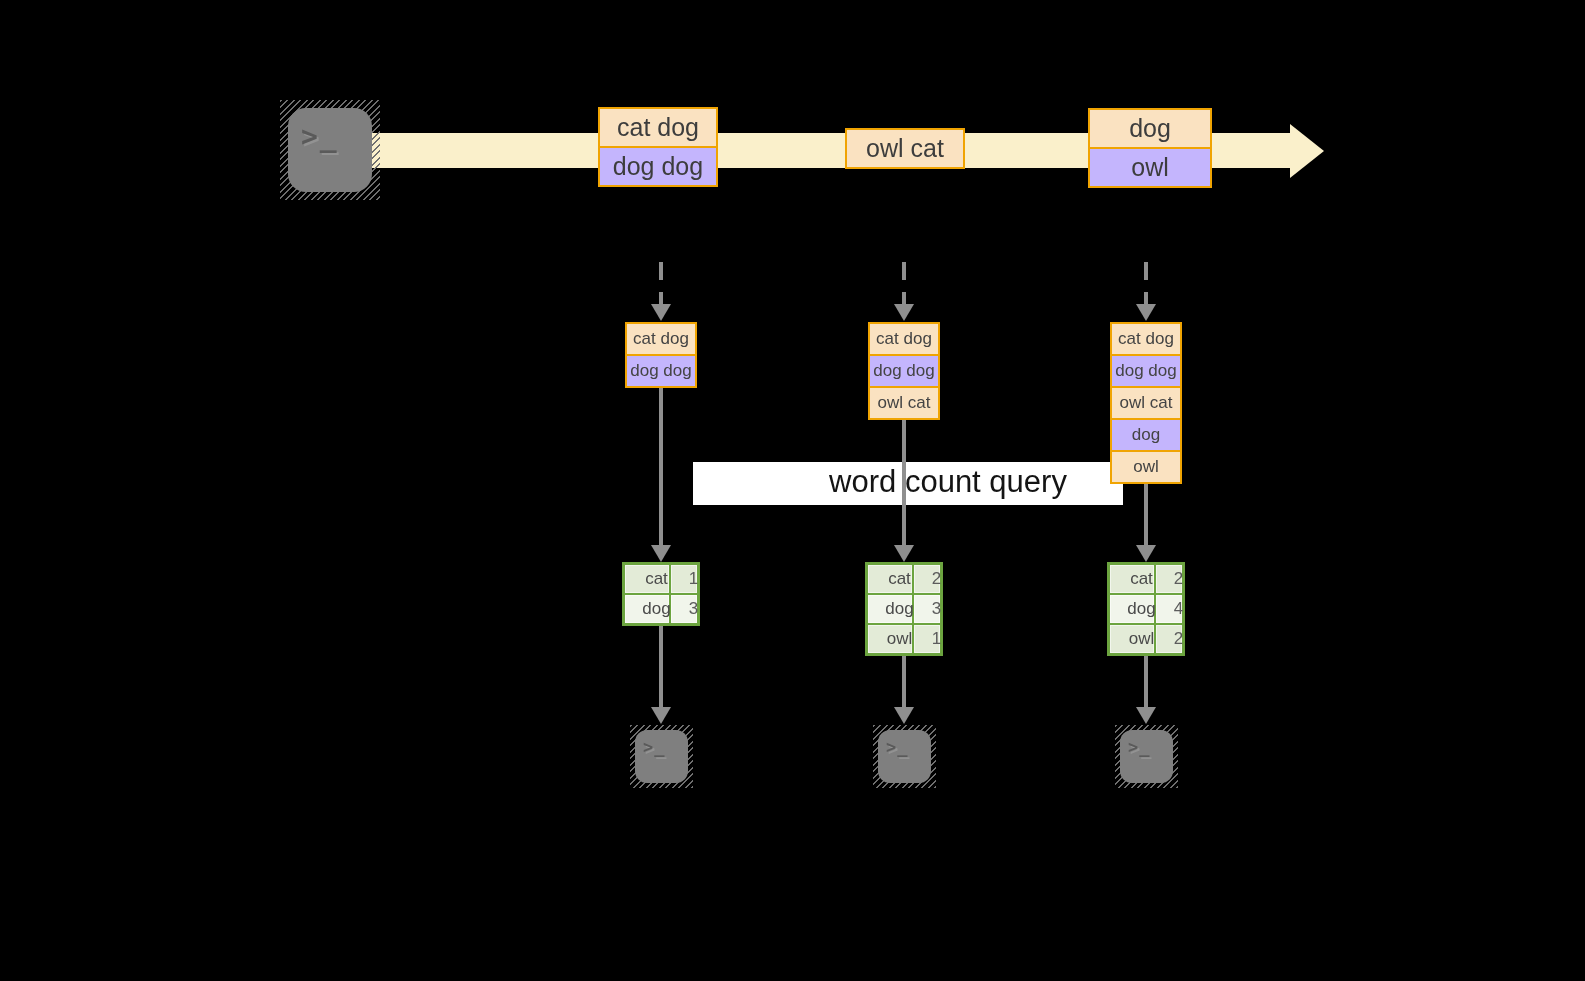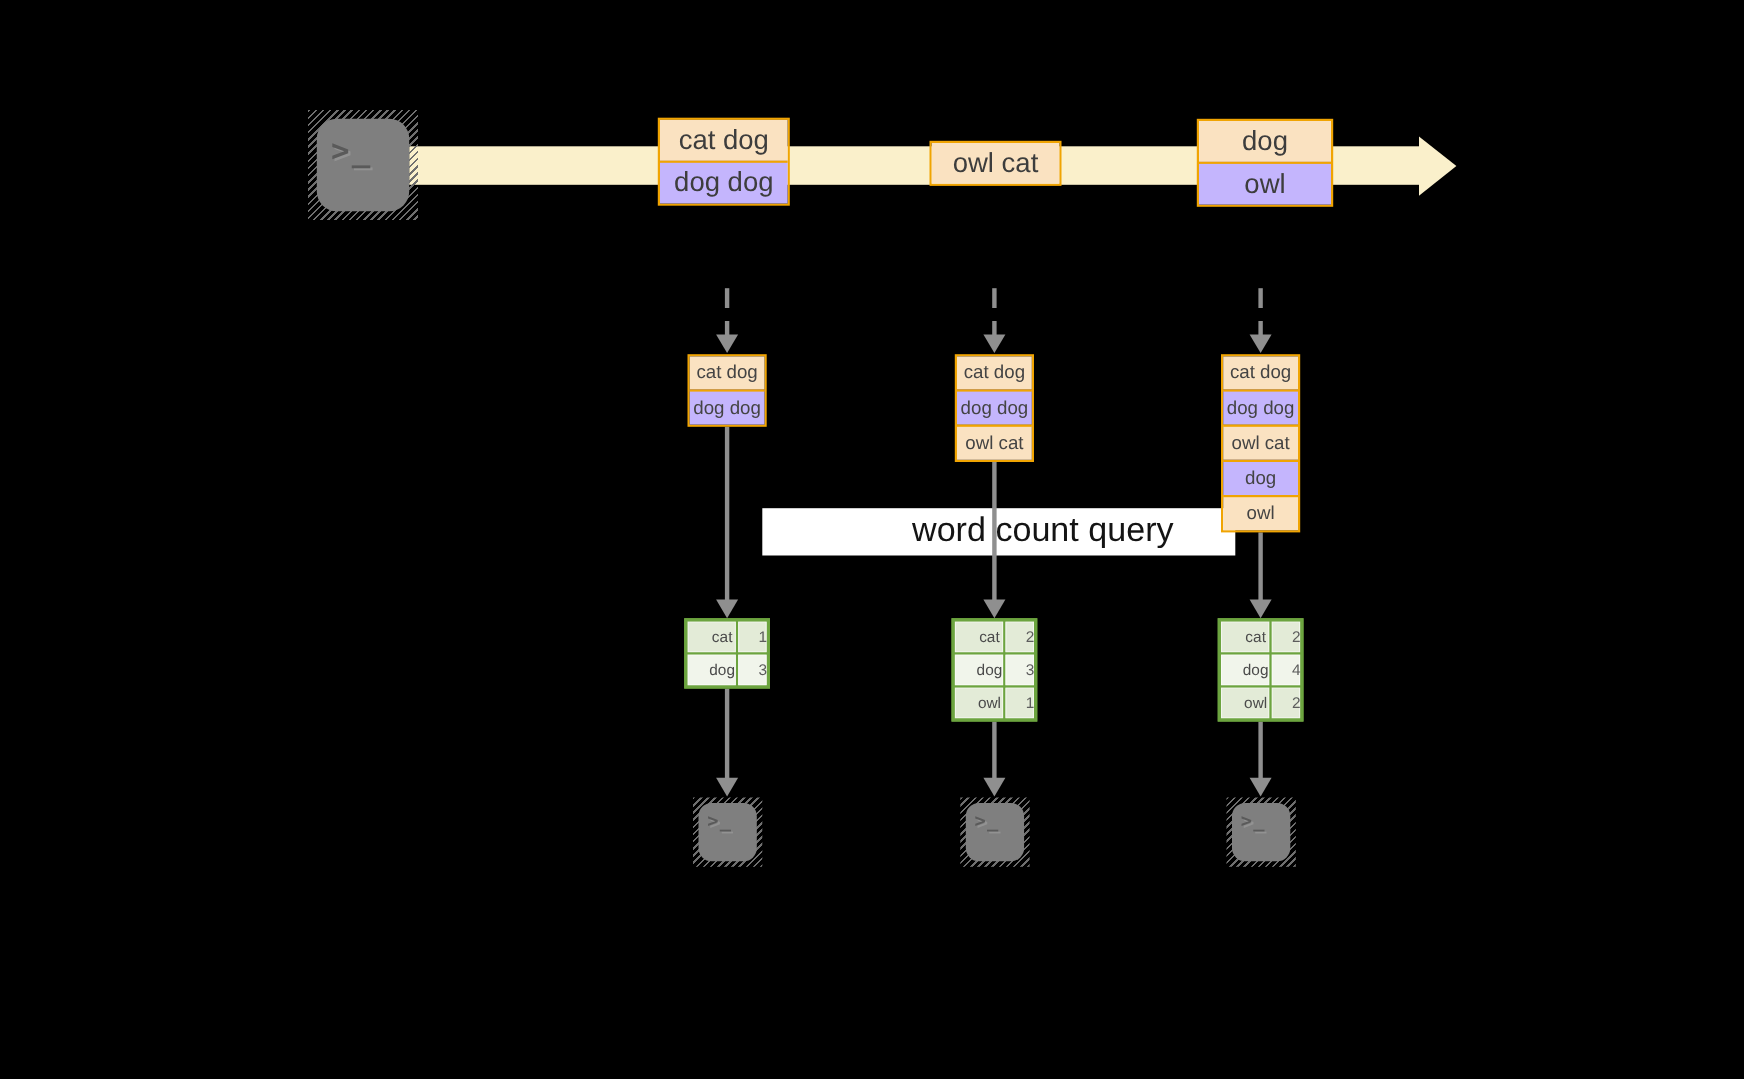--- a/index.html
+++ b/index.html
@@ -49,21 +49,21 @@
 
   
   .banner-bg { position:absolute; left:693px; top:462px; width:430px; height:43px; background:#ffffff; z-index:1; }
   .banner-label { position:absolute; left:693px; top:460px; width:430px; height:43px; line-height:43px;
     text-align:center; font-size:31px; color:#141414; z-index:4;margin-left:40px; }
 
   
   .gtable { position:absolute; top:562px; display:grid; grid-template-columns:44px 26px; gap:2px;
     border:3px solid #6ca43f; background:#6ca43f; z-index:3; }
   .gcell { height:28px; display:flex; align-items:center; justify-content:center;
-    font-size:14px; box-shadow:inset 0 0 0 1px rgba(255,255,255,0.55);padding-left:19px; }
+    font-size:17px; box-shadow:inset 0 0 0 1px rgba(255,255,255,0.55);padding-left:19px; }
   .gword { color:#4a4a4a; }
   .gnum { color:#5c5c5c; }
   .g-dark { background:#e3ebd7; }
   .g-light { background:#f1f5eb; }
 </style>
 </head>
 <body>
 
 <div class="canvas">
 

